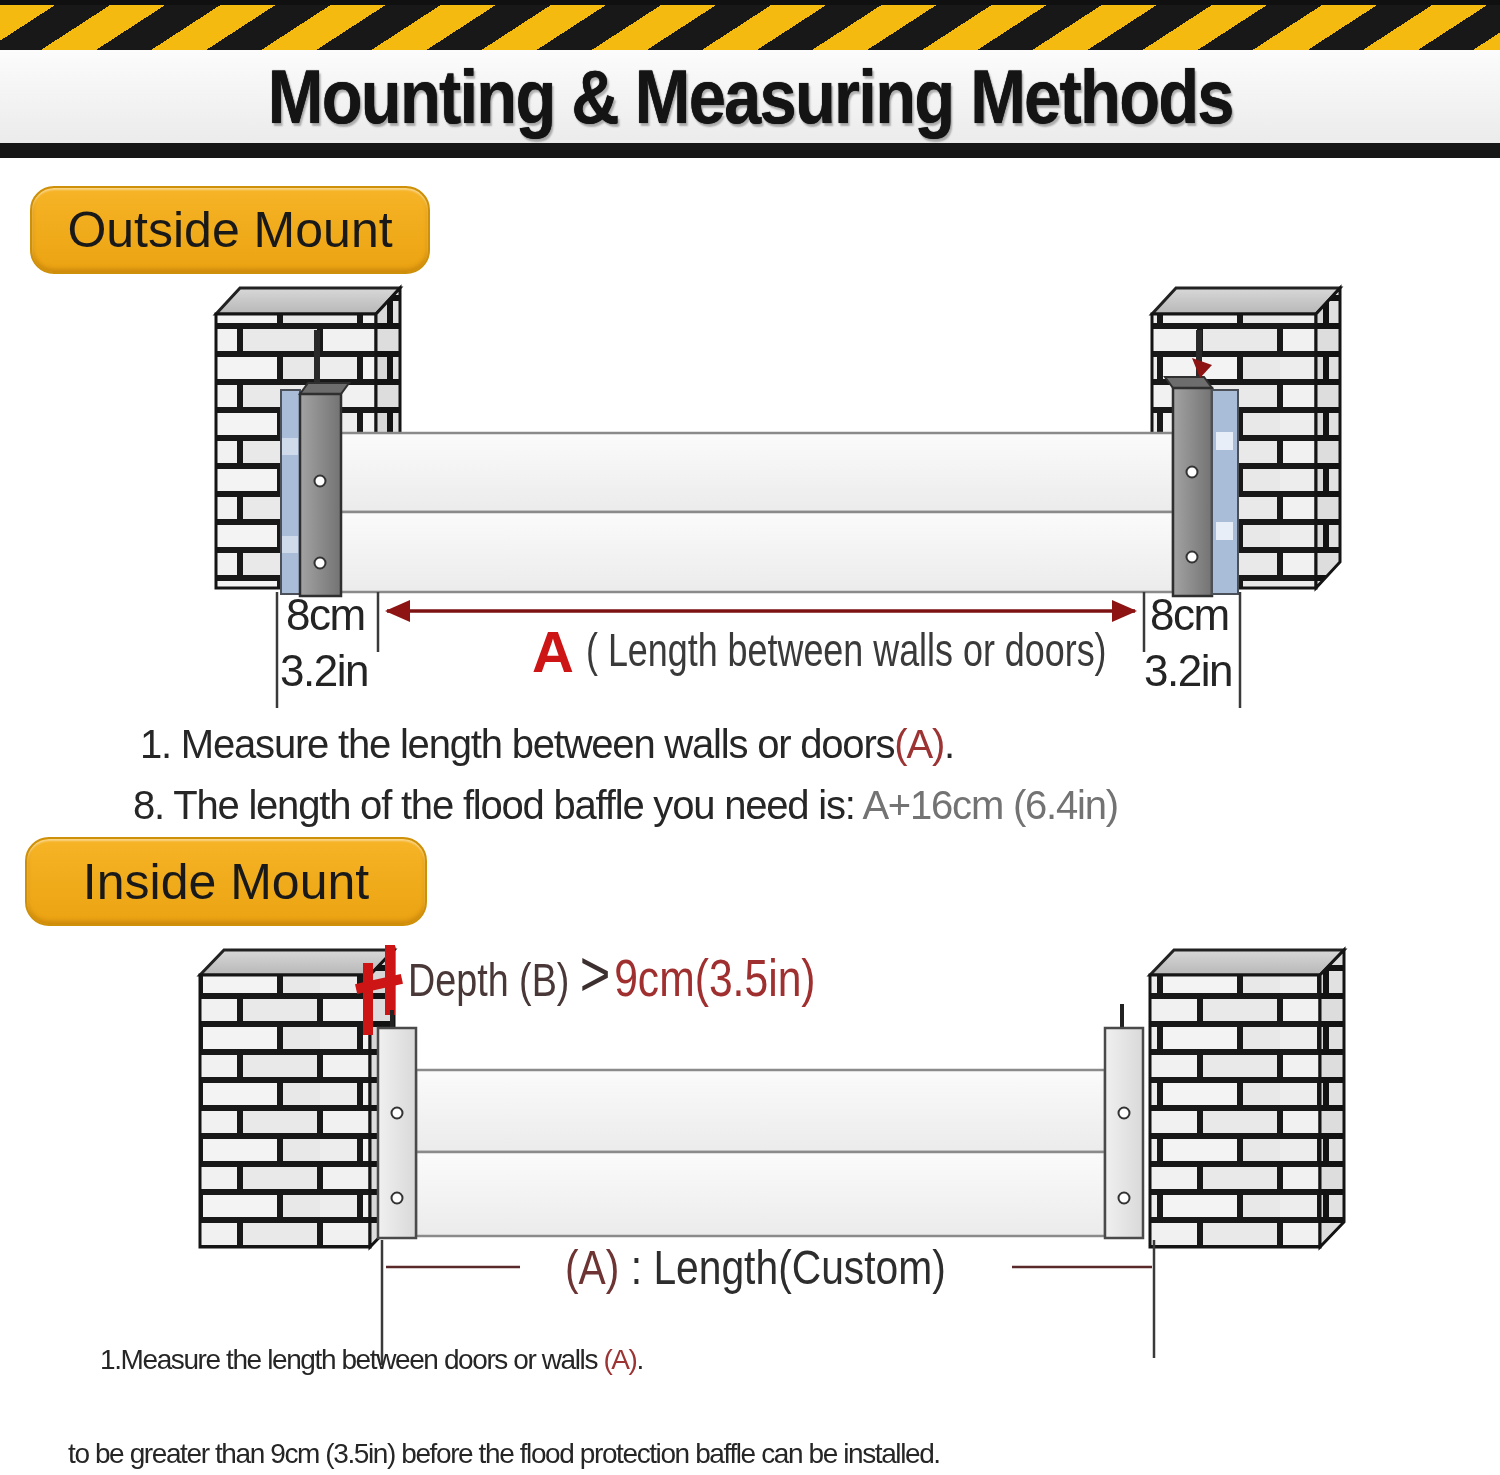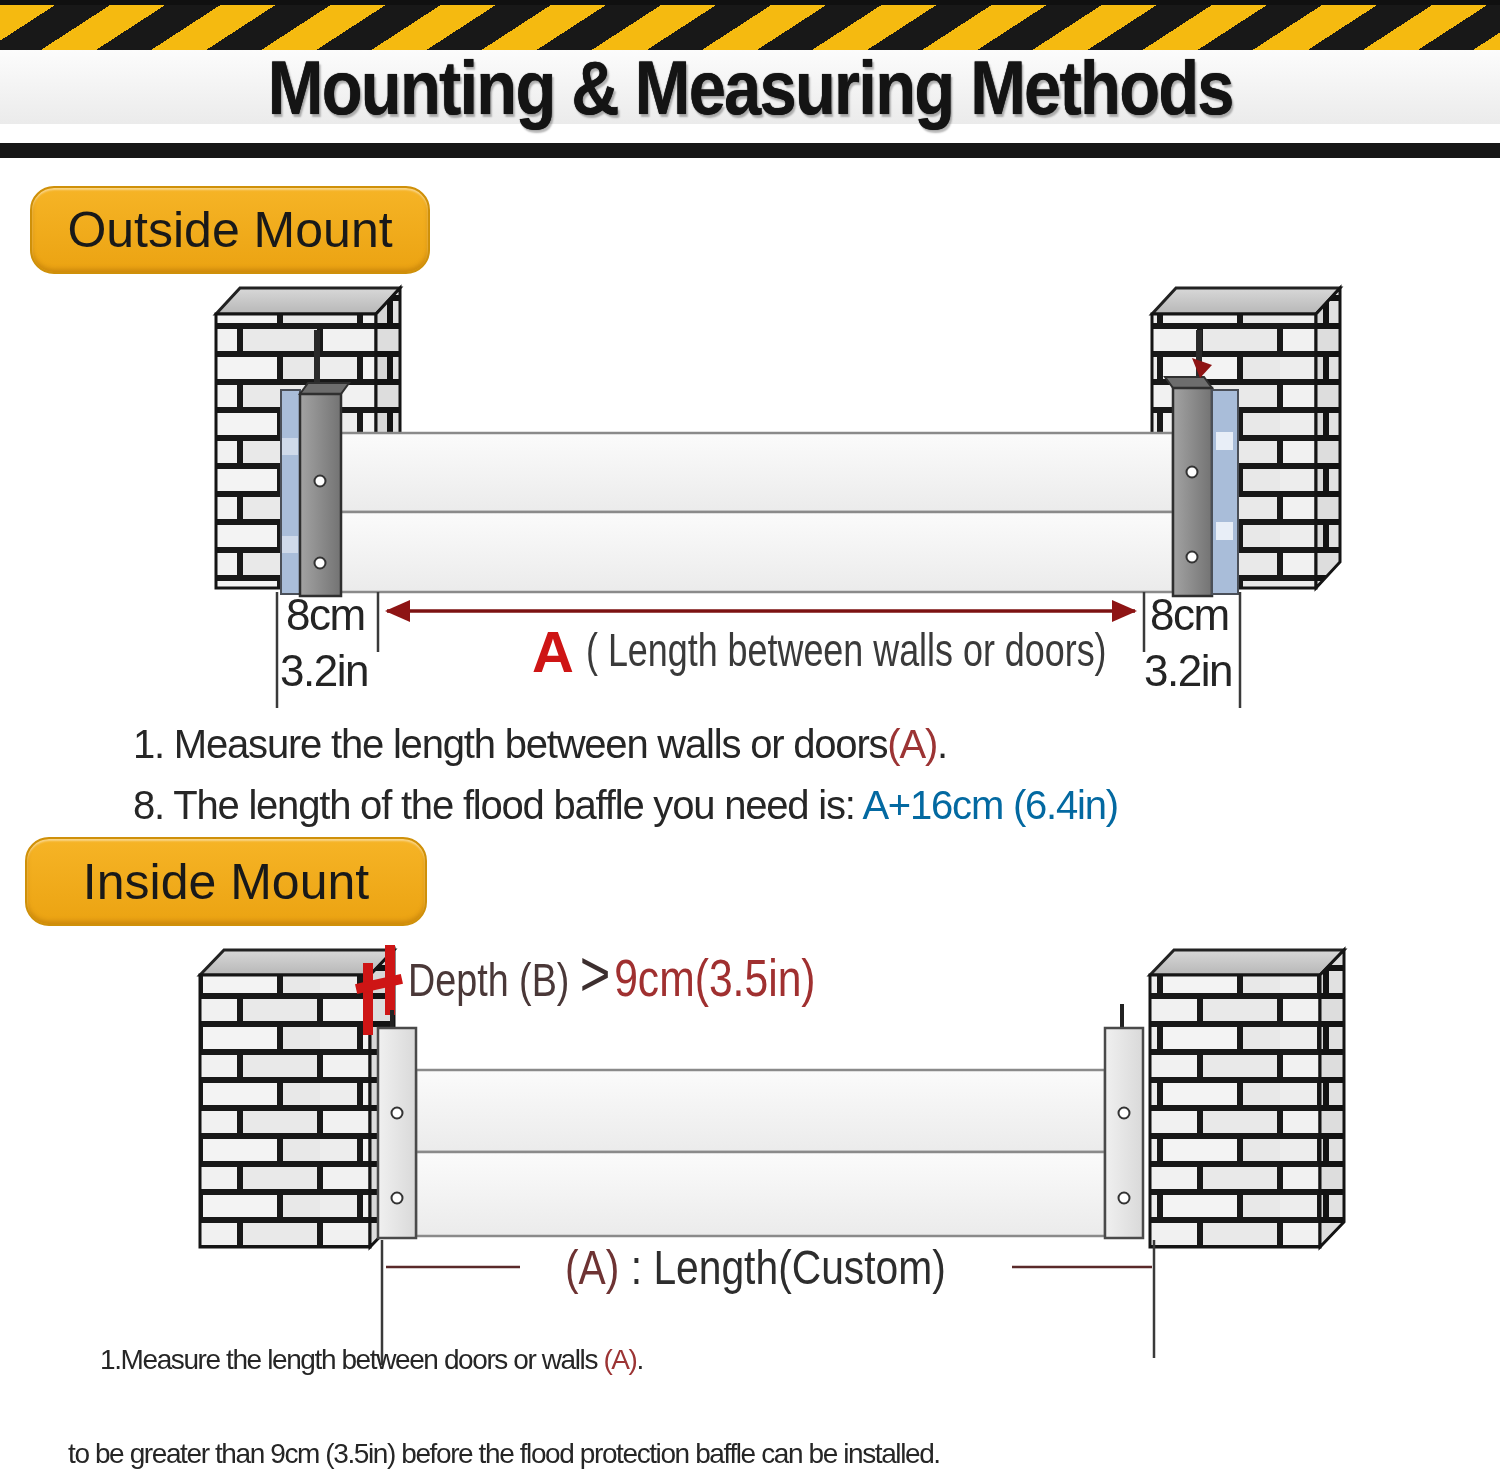--- a/index.html
+++ b/index.html
@@ -8,21 +8,21 @@
     font-family:"Liberation Sans",sans-serif;overflow:hidden;
   }
   
   .hazard{
     position:absolute;left:0;top:0;width:1500px;height:50px;
     border-top:5px solid #101010;box-sizing:border-box;
     background:repeating-linear-gradient(147deg,#f5ba10 0 30px,#181818 30px 60px);
     box-shadow:0 2px 4px rgba(0,0,0,.35);
   }
   .title-band{
-    position:absolute;left:0;top:50px;width:1500px;height:74px;
+    position:absolute;left:0;top:50px;width:1500px;height:93px;
     background:linear-gradient(#fcfcfc,#ebebeb);
     display:flex;align-items:center;justify-content:center;
   }
   .title-band h1{
     margin:0;font-size:76px;font-weight:bold;color:#141414;white-space:nowrap;
     letter-spacing:-2px;transform:scaleX(.88);
     text-shadow:2px 3px 2px rgba(0,0,0,.28),0 0 1px #000;
   }
   .black-bar{position:absolute;left:0;top:143px;width:1500px;height:15px;background:#161616;}
   
@@ -39,21 +39,21 @@
   
   .diagram{position:absolute;left:0;}
   #diagram-outside{top:270px;}
   #diagram-inside{top:940px;}
   
   .instr{
     position:absolute;white-space:nowrap;color:#262626;
   }
   .instr .hl{color:#9c3434;}
   .o-line{font-size:40px;letter-spacing:-1.2px;}
-  #o-line1{left:133px;top:722px;}
+  #o-line1{left:140px;top:722px;}
   #o-line2{left:133px;top:783px;}
   .i-line{font-size:28px;letter-spacing:-1.4px;}
   #i-line1{left:100px;top:1344px;}
   #i-line2{left:72px;top:1396px;}
   #i-line3{left:68px;top:1438px;}
   svg text{font-family:"Liberation Sans",sans-serif;}
 </style>
 </head>
 <body>
 
@@ -156,21 +156,21 @@
 
     <text x="286" y="360" font-size="44" letter-spacing="-1.5" fill="#242424">8cm</text>
     <text x="280" y="416" font-size="44" letter-spacing="-1.5" fill="#242424">3.2in</text>
     <text x="1150" y="360" font-size="44" letter-spacing="-1.5" fill="#242424">8cm</text>
     <text x="1144" y="416" font-size="44" letter-spacing="-1.5" fill="#242424">3.2in</text>
     <text x="532" y="402" font-size="58" font-weight="bold" fill="#ce1515">A</text>
     <text transform="translate(586,396) scale(0.78 1)" font-size="46" fill="#3a3a3a">( Length between walls or doors)</text>
   </svg>
 
   <div class="instr o-line" id="o-line1"><span>1. Measure the length between walls or doors</span><span class="hl">(A)</span><span>.</span></div>
-  <div class="instr o-line" id="o-line2"><span>8. The length of the flood baffle you need is: </span><span class="hl" style="color:#0369a1">A+16cm (6.4in)</span></div>
+  <div class="instr o-line" id="o-line2"><span>8. The length of the flood baffle you need is: </span><span class="hl" style="color:#737373">A+16cm (6.4in)</span></div>
 
   <svg id="diagram-inside" class="diagram" width="1500" height="435" viewBox="0 0 1500 435">
     <defs>
       <pattern id="brickF2" width="160" height="56" patternUnits="userSpaceOnUse">
         <rect width="160" height="56" fill="#181818"></rect>
         <rect x="3" y="3" width="74" height="22" fill="#f1f1f1"></rect>
         <rect x="83" y="3" width="74" height="22" fill="#e9e9e9"></rect>
         <rect x="-37" y="31" width="74" height="22" fill="#ededed"></rect>
         <rect x="43" y="31" width="74" height="22" fill="#f3f3f3"></rect>
         <rect x="123" y="31" width="74" height="22" fill="#e8e8e8"></rect>

